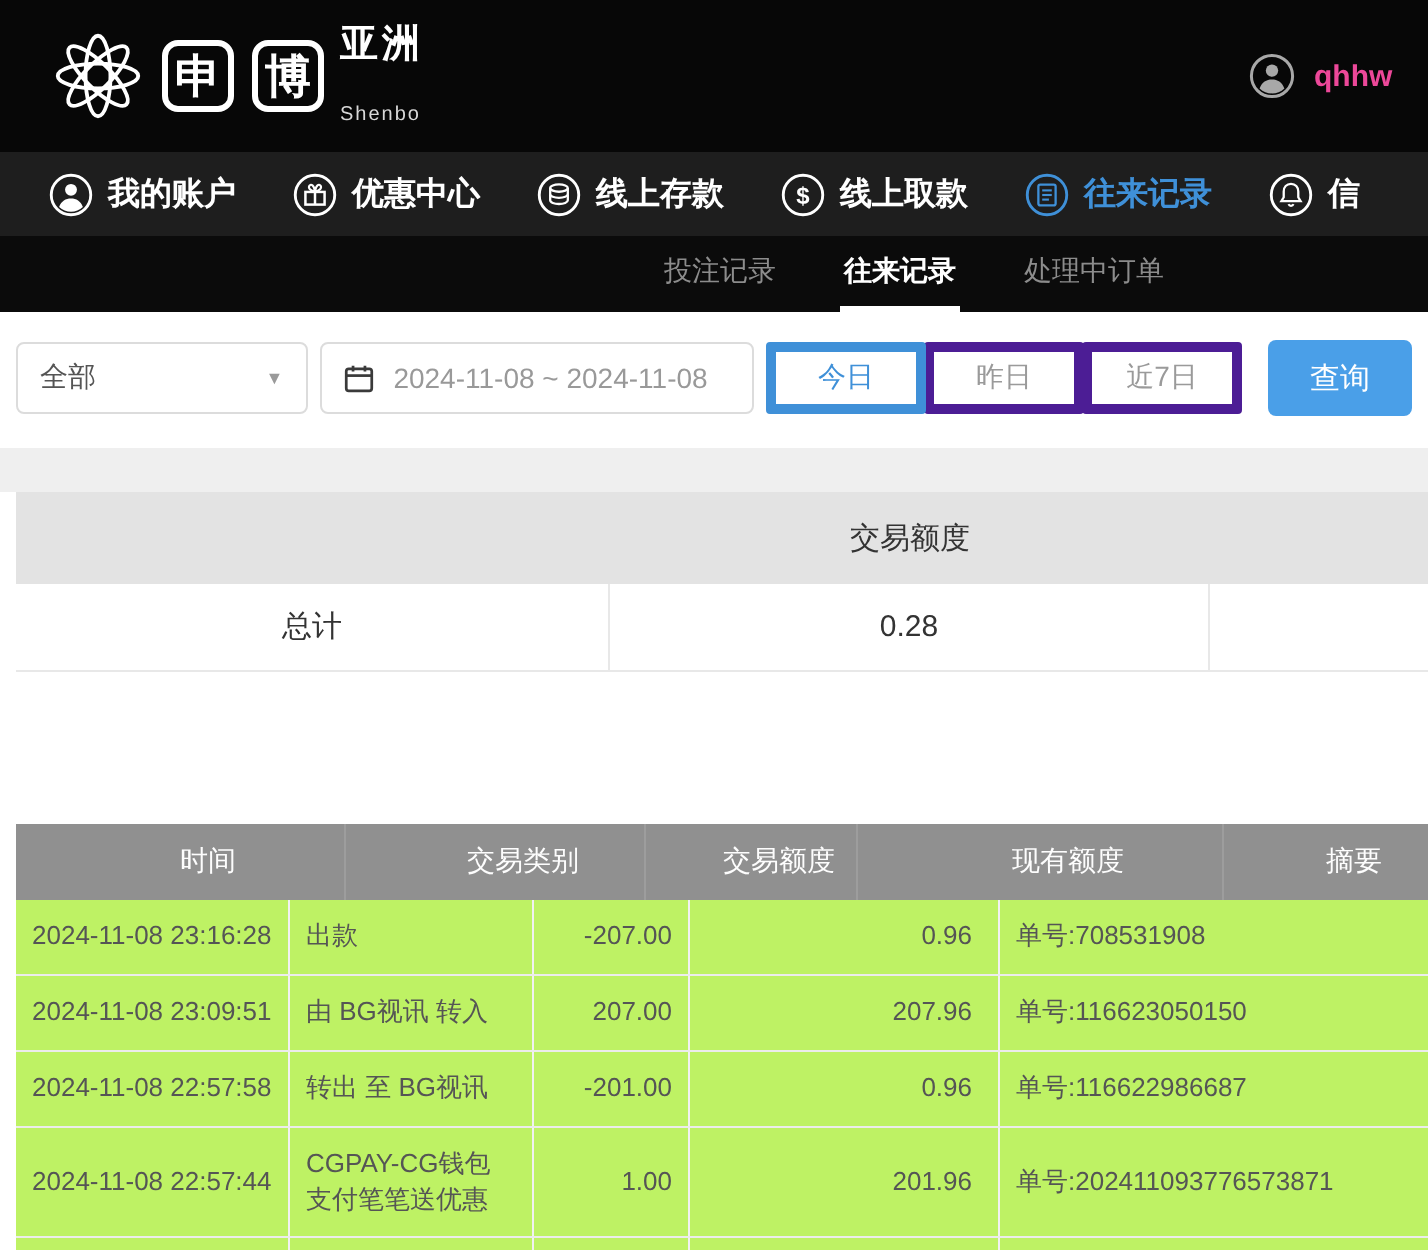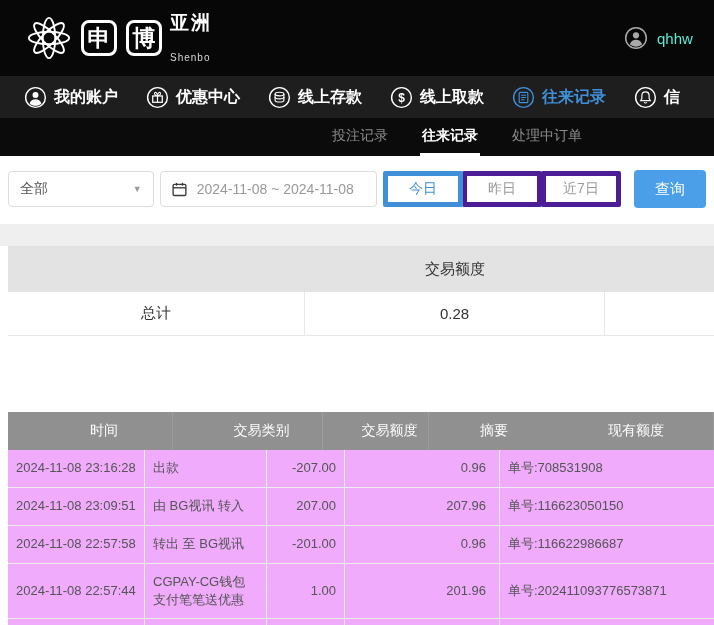--- a/index.html
+++ b/index.html
@@ -9,21 +9,21 @@
 
   
   .header { height:76px; background:#070707; display:flex; align-items:center; padding-left:26px; position:relative; }
   .flower { width:46px; height:46px; flex:0 0 auto; }
   .logo-char { border:3px solid #fff; border-radius:8px; color:#fff; font-size:23px; font-weight:bold;
                width:36px; height:36px; display:flex; align-items:center; justify-content:center; margin-left:9px; }
   .logo-region { margin-left:8px; color:#fff; line-height:1.15; }
   .region-main { font-size:19px; font-weight:bold; letter-spacing:2px; }
   .region-sub { font-size:10px; color:#d8d8d8; letter-spacing:1px;margin-top:18px; }
   .header-user { position:absolute; left:624px; top:0; height:76px; display:flex; align-items:center; gap:9px;
-                 color:#5eead4; font-size:15px; white-space:nowrap; cursor:pointer; }
+                 color:#ec4899; font-size:15px; white-space:nowrap; cursor:pointer;font-weight:bold; }
   .header-user svg { width:24px; height:24px; color:#a8a8a8; }
 
   
   .nav { height:42px; background:#1e1e1e; display:flex; align-items:center; padding-left:24px; white-space:nowrap; }
   .nav-item { display:flex; align-items:center; gap:7px; color:#fff; font-size:16px; font-weight:bold;
               margin-right:28px; cursor:pointer; flex:0 0 auto; }
   .nav-item svg { width:23px; height:23px; display:block; }
   .nav-item.active { color:#3f90d8; }
 
   
@@ -57,21 +57,21 @@
   .summary-row { display:flex; height:44px; background:#fff; border-bottom:1px solid #e8e8e8; }
   .summary-row .s-cell { display:flex; align-items:center; justify-content:center; height:100%; border-right:1px solid #e8e8e8; }
   .s0 { width:297px; } .s1 { width:300px; } .s2 { flex:1; border-right:none !important; }
 
   .spacer { height:76px; background:#fff; }
 
   
   .tx-table { margin-left:8px; width:706px; font-size:13px; color:#555; }
   .tx-header { display:flex; background:#909090; color:#fdfdfd; height:38px; font-size:14px; }
   .tx-header .cell { display:flex; align-items:center; justify-content:center; border-right:1px solid #9d9d9d;margin-left:28px; }
-  .tx-row { display:flex; background:#f0abfc; border-bottom:1px solid #ececec; min-height:38px; }
+  .tx-row { display:flex; background:#bef264; border-bottom:1px solid #ececec; min-height:38px; }
   .tx-row .cell { padding:9px 8px; border-right:1px solid #f1f1f1; display:flex; align-items:center; line-height:1.4; }
   .c0 { width:137px; } .c1 { width:122px; } .c2 { width:78px; }
   .c3 { width:155px; } .c4 { flex:1; border-right:none !important; }
   .tx-row .c2 { justify-content:flex-end; }
   .tx-row .c3 { justify-content:flex-end; padding-right:13px; }
 </style>
 </head>
 <body>
 
 <div class="page">
@@ -198,22 +198,22 @@
     </div>
   </div>
 
   <div class="spacer"></div>
 
   <div class="tx-table">
     <div class="tx-header">
       <div class="cell c0">时间</div>
       <div class="cell c1">交易类别</div>
       <div class="cell c2">交易额度</div>
+      <div class="cell c3">现有额度</div>
       <div class="cell c4">摘要</div>
-      <div class="cell c3">现有额度</div>
     </div>
     <div>
 
         <div class="tx-row">
           <div class="cell c0">2024-11-08 23:16:28</div>
           <div class="cell c1">出款</div>
           <div class="cell c2">-207.00</div>
           <div class="cell c3">0.96</div>
           <div class="cell c4">单号:708531908</div>
         </div>

